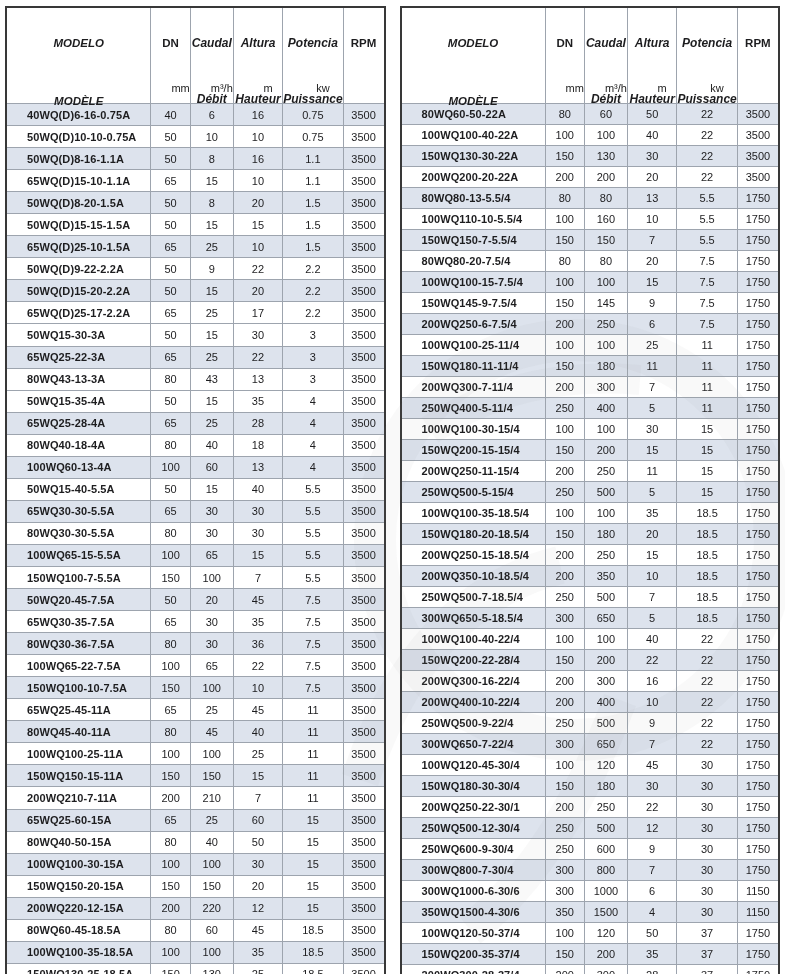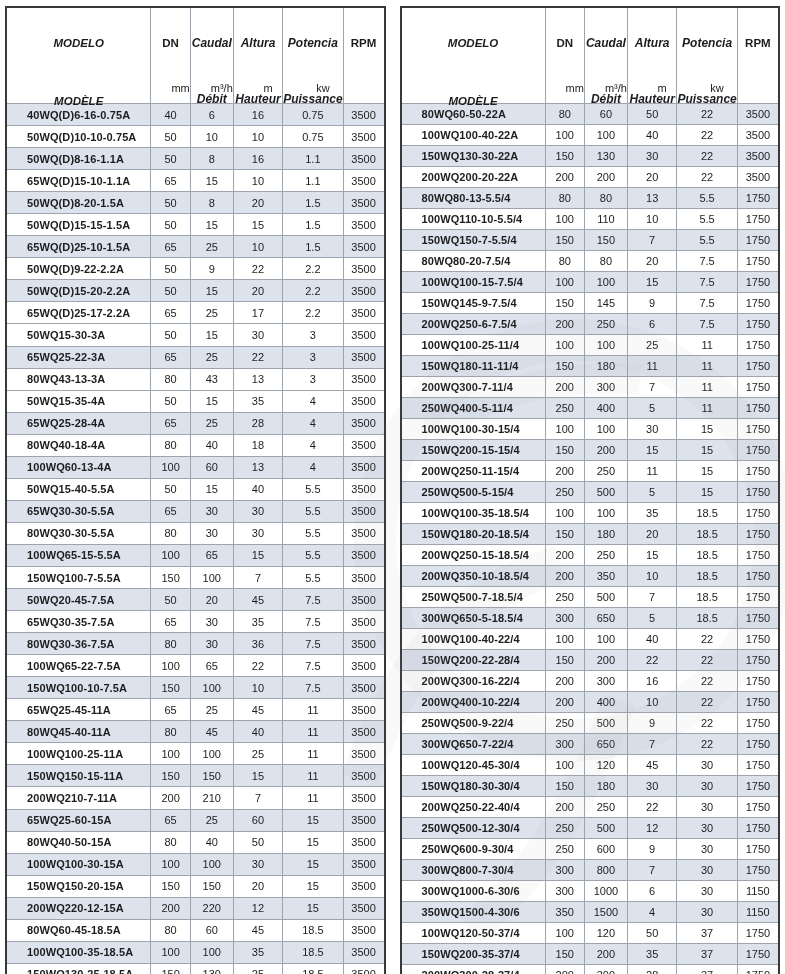--- a/index.html
+++ b/index.html
@@ -519,21 +519,21 @@
             <td class="model">80WQ80-13-5.5/4</td>
             <td>80</td>
             <td>80</td>
             <td>13</td>
             <td>5.5</td>
             <td>1750</td>
           </tr>
           <tr>
             <td class="model">100WQ110-10-5.5/4</td>
             <td>100</td>
-            <td>110</td>
+            <td>160</td>
             <td>10</td>
             <td>5.5</td>
             <td>1750</td>
           </tr>
           <tr class="shade">
             <td class="model">150WQ150-7-5.5/4</td>
             <td>150</td>
             <td>150</td>
             <td>7</td>
             <td>5.5</td>
@@ -741,21 +741,21 @@
           </tr>
           <tr class="shade">
             <td class="model">150WQ180-30-30/4</td>
             <td>150</td>
             <td>180</td>
             <td>30</td>
             <td>30</td>
             <td>1750</td>
           </tr>
           <tr>
-            <td class="model">200WQ250-22-40/4</td>
+            <td class="model">200WQ250-22-30/1</td>
             <td>200</td>
             <td>250</td>
             <td>22</td>
             <td>30</td>
             <td>1750</td>
           </tr>
           <tr class="shade">
             <td class="model">250WQ500-12-30/4</td>
             <td>250</td>
             <td>500</td>

